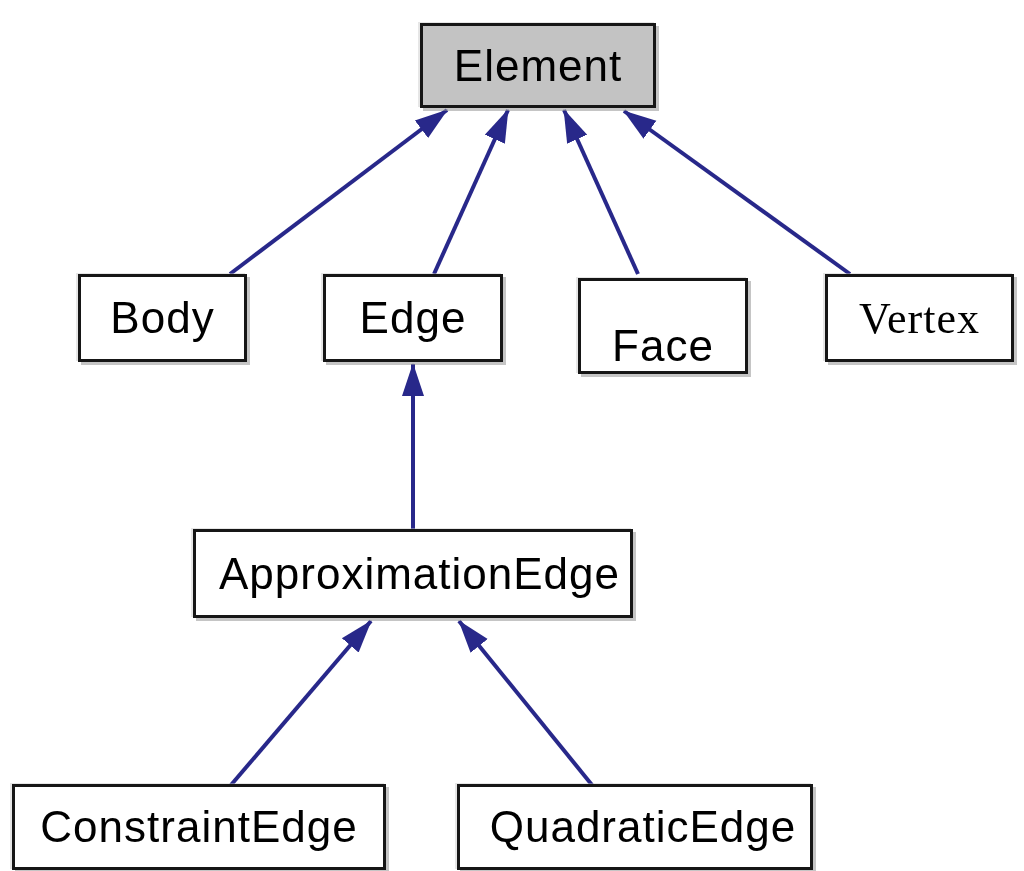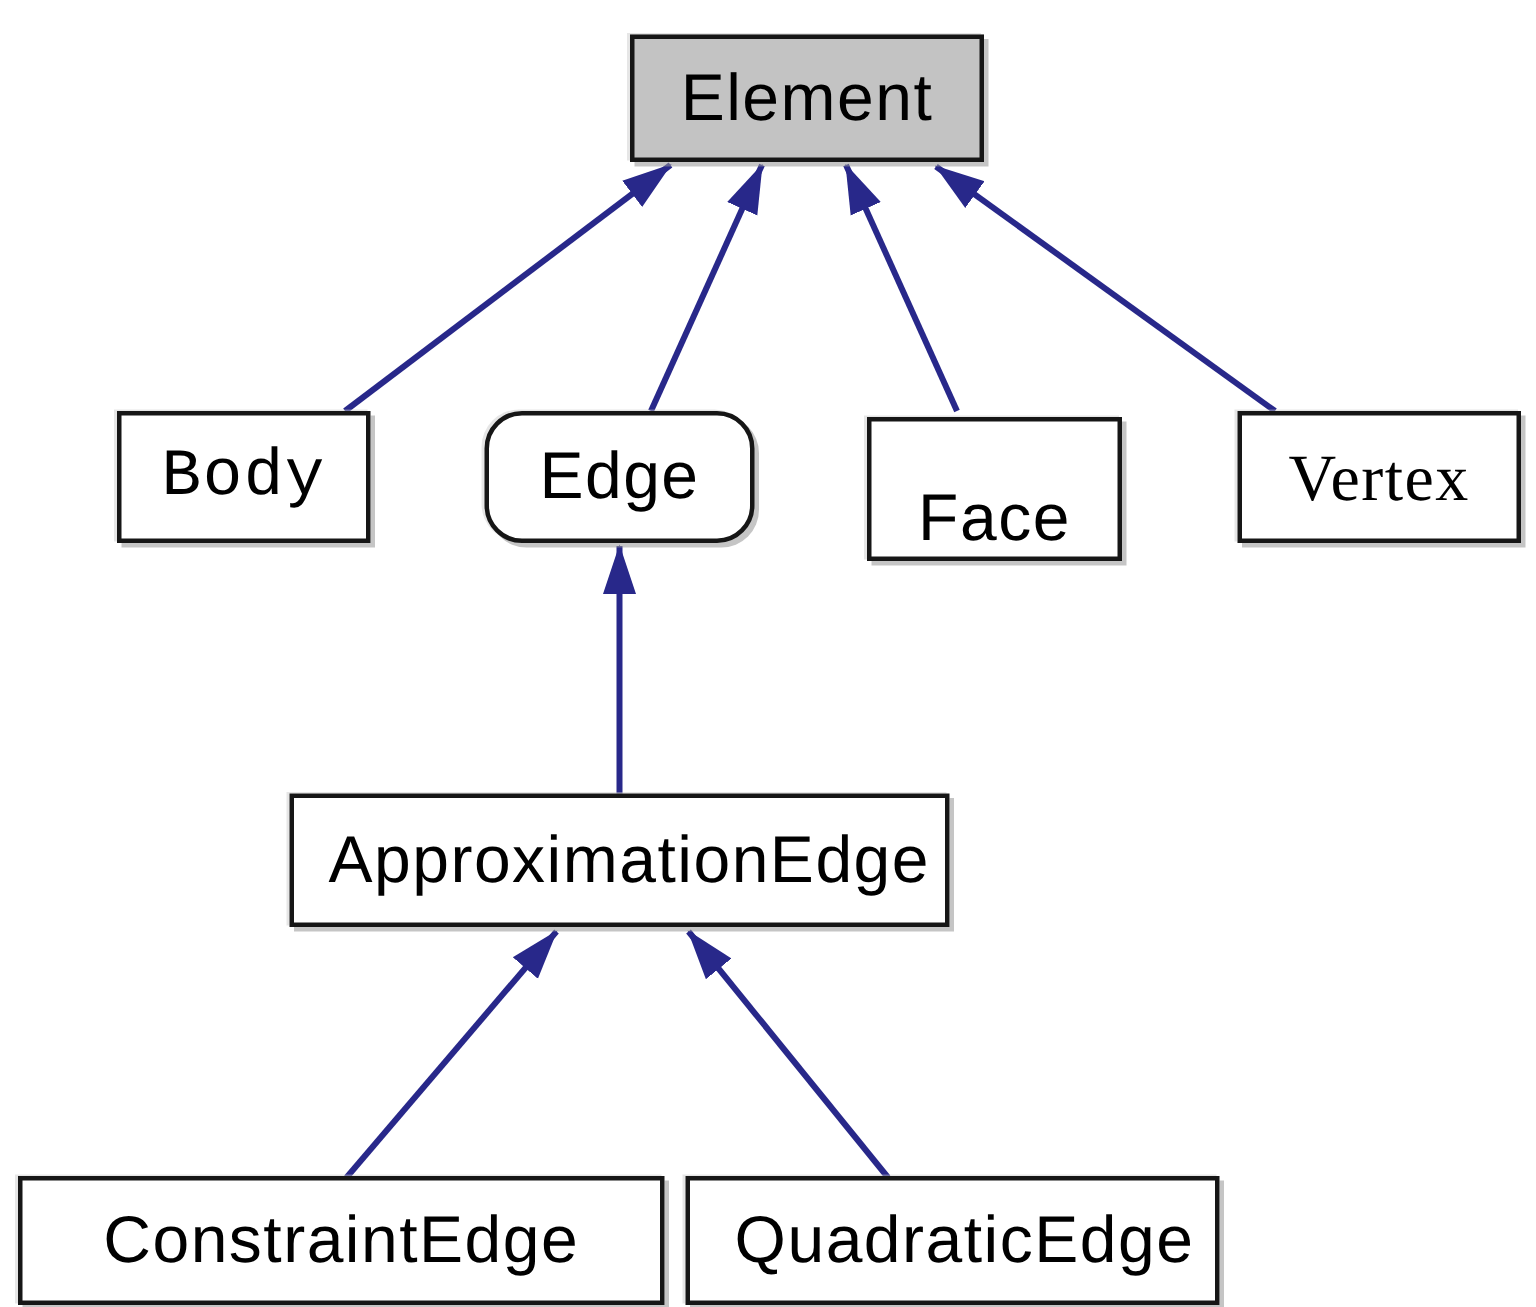--- a/index.html
+++ b/index.html
@@ -20,26 +20,26 @@
     border:3px solid #161616;
     box-shadow:3px 3px 0 rgba(150,150,150,.55), -2px -1px 0 rgba(200,200,200,.45);
     color:#000;
     font-size:44px;
     letter-spacing:1px;
     white-space:nowrap;
     cursor:pointer;
   }
   .node.highlight{background:#c3c3c3;}
   #n-element     {left:420px; top:13px;  width:236px; height:85px;}
-  #n-body        {left:78px;  top:264px; width:169px; height:88px;font-family:Liberation Mono, monospace;}
-  #n-edge        {left:323px; top:264px; width:180px; height:88px;border-radius:25px;}
+  #n-body        {left:78px;  top:264px; width:169px; height:88px;}
+  #n-edge        {left:323px; top:264px; width:180px; height:88px;}
   #n-face        {left:578px; top:268px; width:170px; height:96px;align-items:flex-end;}
   #n-vertex      {left:825px; top:264px; width:189px; height:88px;font-family:Liberation Serif, serif;}
   #n-approx      {left:193px; top:519px; width:440px; height:89px;padding-left:13px;}
-  #n-constraint  {left:12px;  top:774px; width:431px; height:86px;}
+  #n-constraint  {left:12px;  top:774px; width:374px; height:86px;}
   #n-quadratic   {left:457px; top:774px; width:356px; height:86px;padding-left:16px;}
 </style>
 </head>
 <body>
 
 <div class="canvas">
 
   <svg class="arrows" viewBox="0 0 1024 871" xmlns="http://www.w3.org/2000/svg">
     <defs>
       <marker id="ah" markerUnits="userSpaceOnUse" markerWidth="40" markerHeight="30" refX="32" refY="13" orient="auto">

